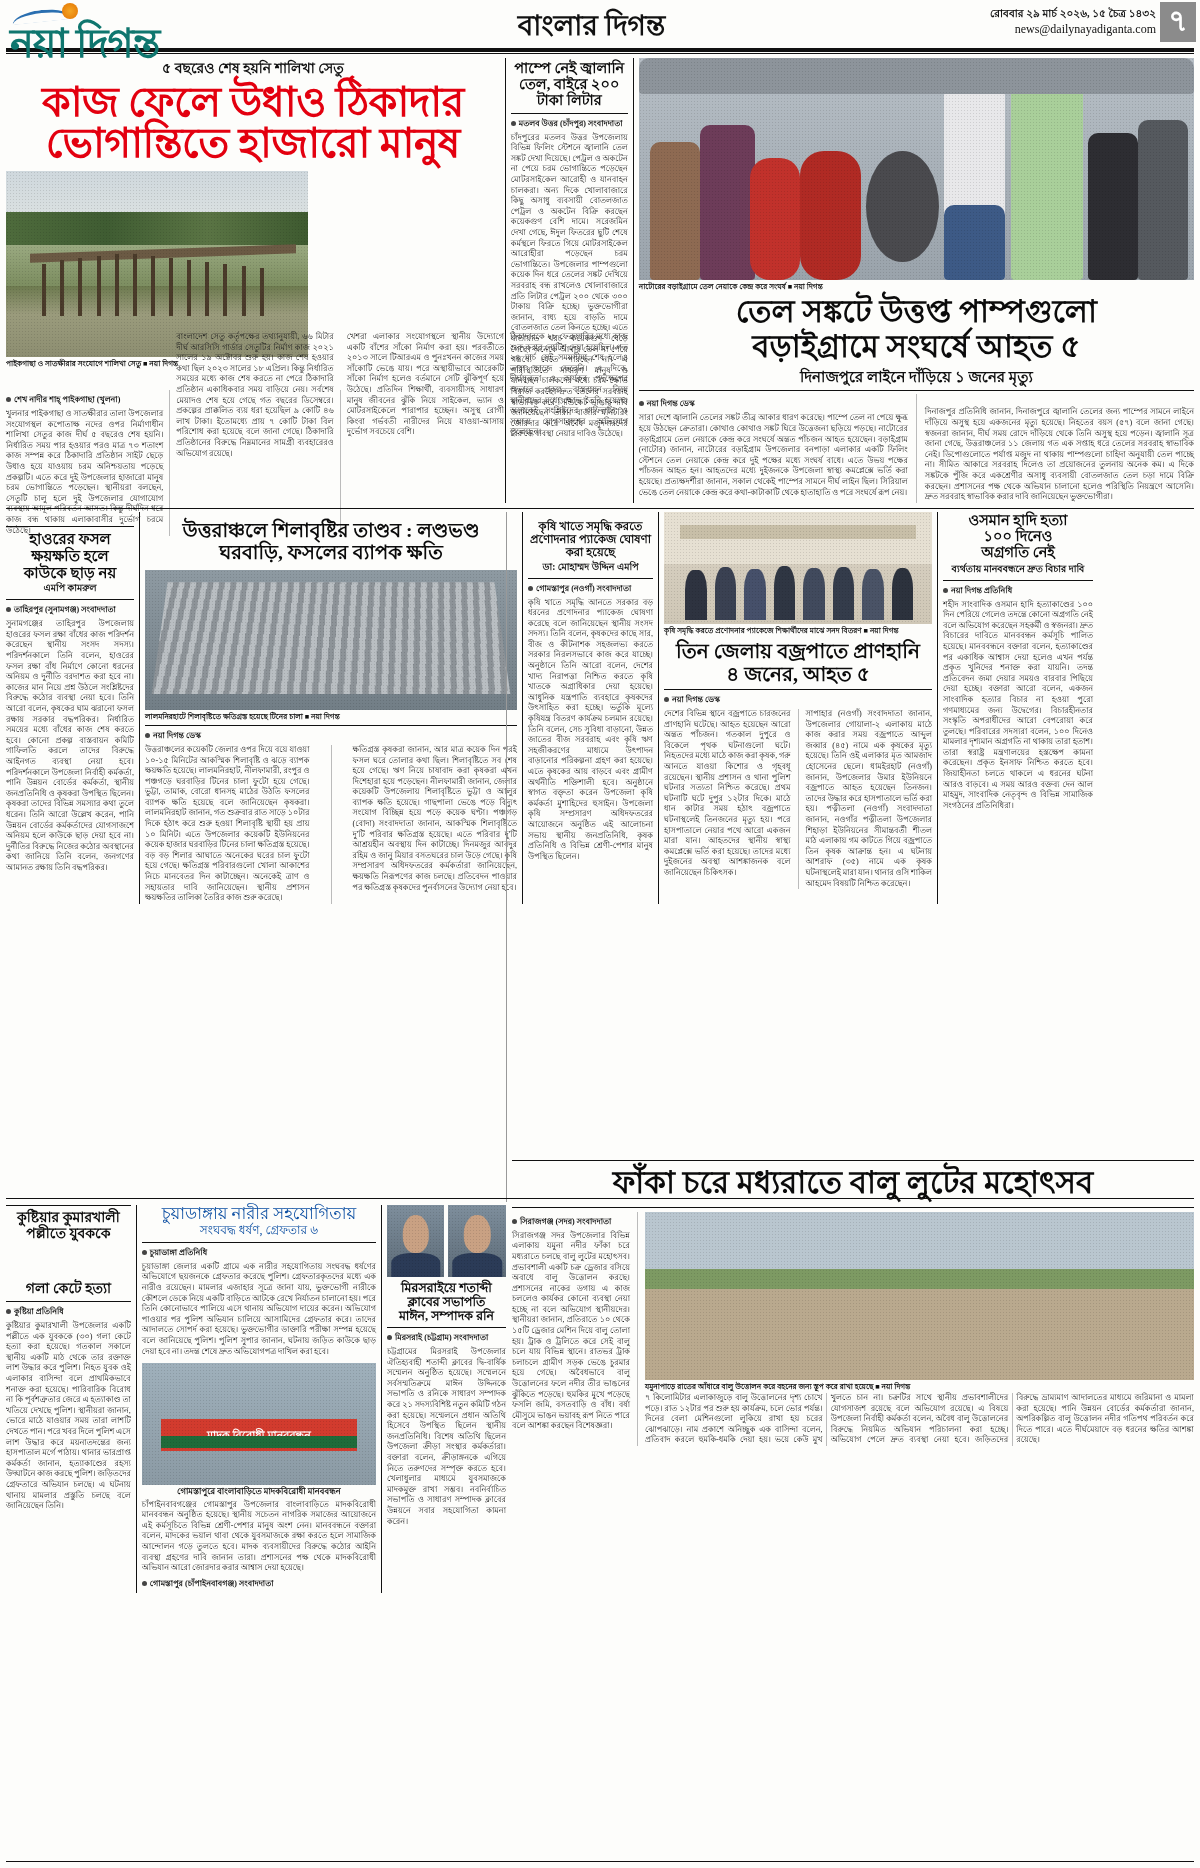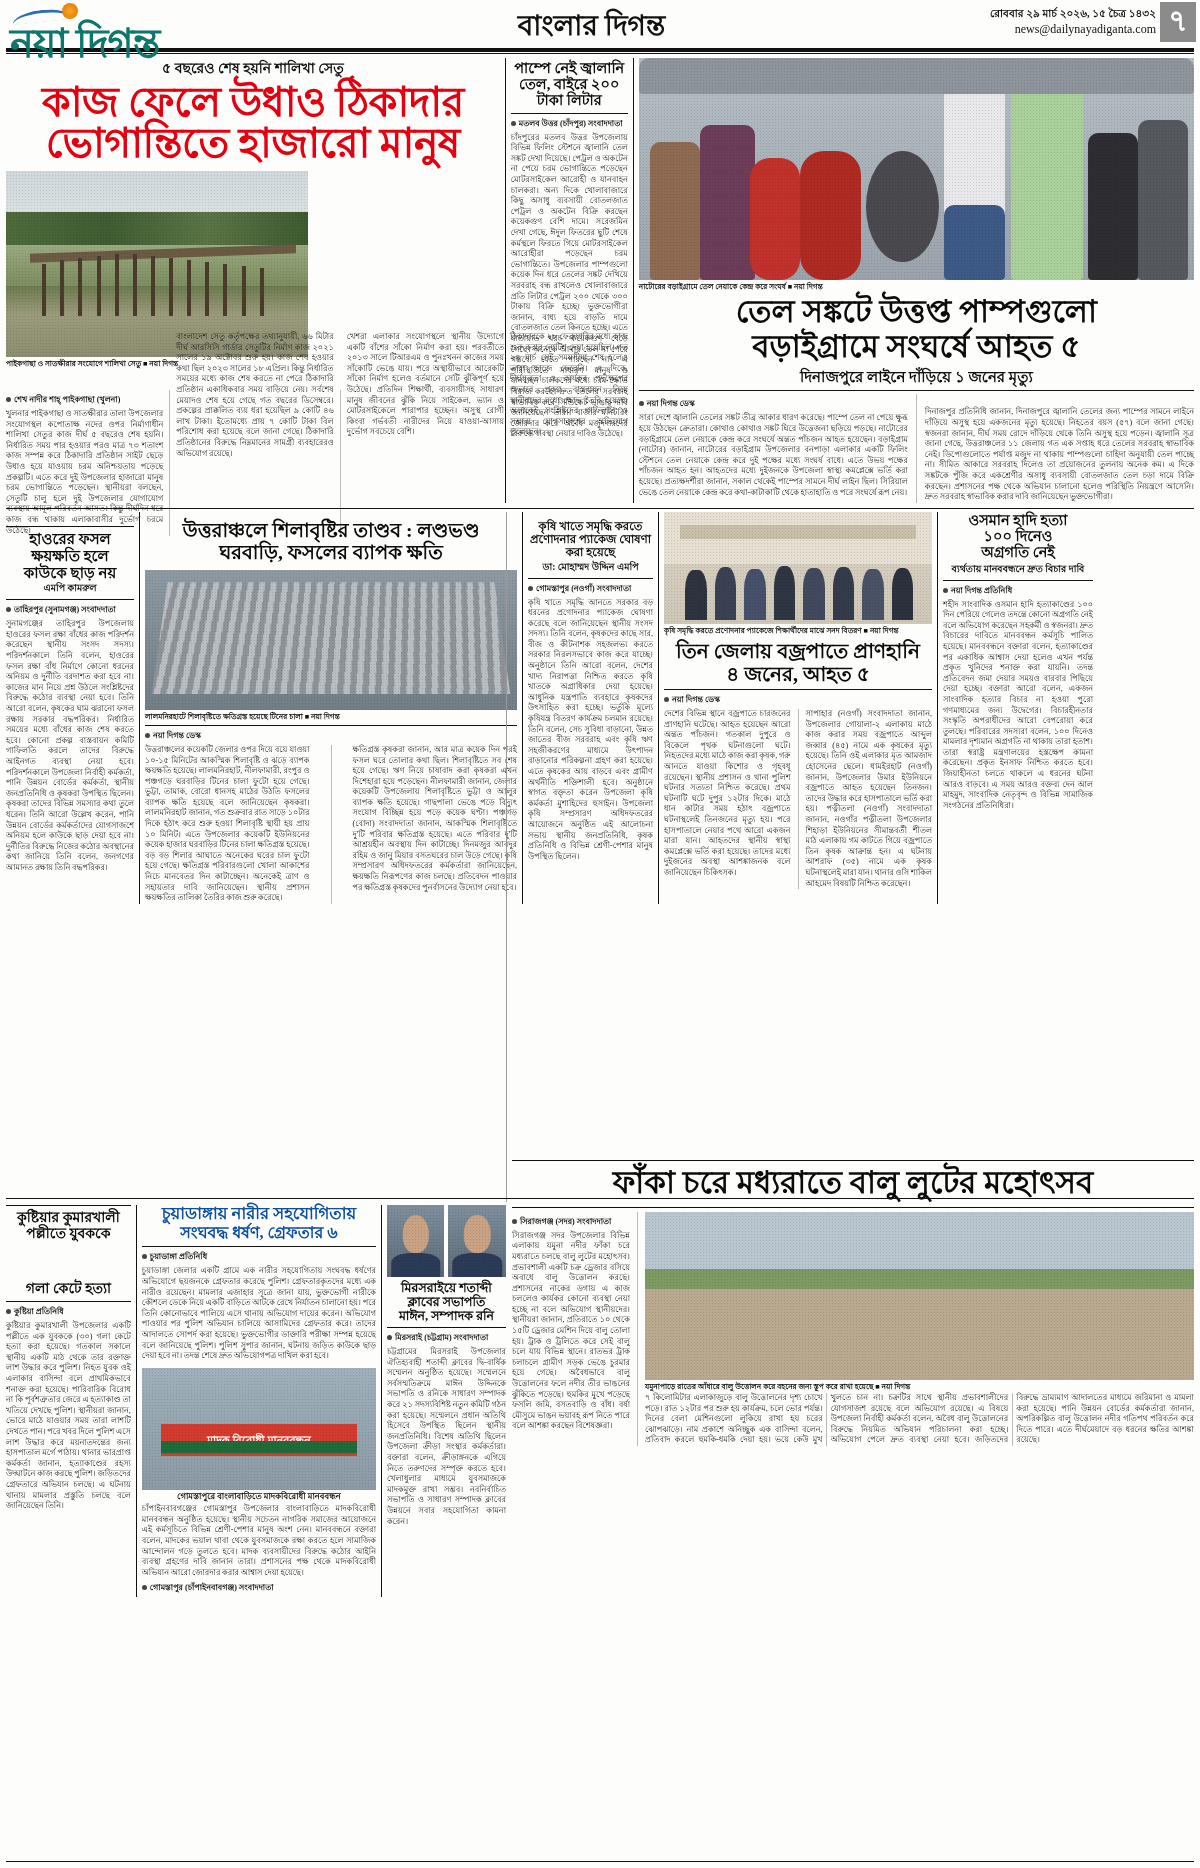--- a/index.html
+++ b/index.html
@@ -34,21 +34,21 @@
     font-family:"Liberation Serif",serif;hyphens:auto;word-spacing:-0.3px;
   }
   .byline{font-size:8px;font-weight:bold;color:#111;margin:3px 0 3px 0;
       display:flex;align-items:center;gap:3px;}
   .byline .dot{width:5px;height:5px;border-radius:50%;background:#444;flex:none;}
   .kicker{font-size:15px;font-weight:bold;text-align:center;color:#111;line-height:1.25;}
   .hl-red{color:#e3000f;font-weight:bold;text-align:center;line-height:1.05;
       font-family:"Liberation Serif",serif;letter-spacing:-0.5px;}
   .hl-black{color:#0b0b0b;font-weight:bold;text-align:center;line-height:1.12;
       font-family:"Liberation Serif",serif;}
-  .hl-blue{color:#0b4ea2;font-weight:bold;text-align:center;line-height:1.15;}
+  .hl-blue{color:#0b4ea2;font-weight:normal;text-align:center;line-height:1.15;}
   .caption{font-size:7.4px;font-weight:bold;color:#111;padding:2px 0 2px 0;
       display:flex;align-items:center;gap:3px;line-height:1.25;}
   .vline{position:absolute;width:1px;background:#999;}
   .hline{height:1px;background:#111;}
 
   
   .photo{position:relative;overflow:hidden;background:#c9c9c4;}
   .photo .sky{position:absolute;inset:0;}
   .ph-bridge .sky{background:linear-gradient(#cfd8dd 0%,#dfe4e2 35%,#9fae86 36%,#7e8f62 60%,#6d7c55 100%);}
   .ph-bridge .water{position:absolute;left:0;right:0;bottom:0;height:38%;
@@ -366,21 +366,21 @@
       </div>
       <div class="body-text">কুষ্টিয়ার কুমারখালী উপজেলার একটি পল্লীতে এক যুবককে (৩০) গলা কেটে হত্যা করা হয়েছে। গতকাল সকালে স্থানীয় একটি মাঠ থেকে তার রক্তাক্ত লাশ উদ্ধার করে পুলিশ।
 নিহত যুবক ওই এলাকার বাসিন্দা বলে প্রাথমিকভাবে শনাক্ত করা হয়েছে। পারিবারিক বিরোধ না কি পূর্বশত্রুতার জেরে এ হত্যাকাণ্ড তা খতিয়ে দেখছে পুলিশ।
 স্থানীয়রা জানান, ভোরে মাঠে যাওয়ার সময় তারা লাশটি দেখতে পান। পরে খবর দিলে পুলিশ এসে লাশ উদ্ধার করে ময়নাতদন্তের জন্য হাসপাতাল মর্গে পাঠায়।
 থানার ভারপ্রাপ্ত কর্মকর্তা জানান, হত্যাকাণ্ডের রহস্য উদ্ঘাটনে কাজ করছে পুলিশ। জড়িতদের গ্রেফতারে অভিযান চলছে। এ ঘটনায় থানায় মামলার প্রস্তুতি চলছে বলে জানিয়েছেন তিনি।</div>
     </div>
     <div style="width:1px;background:#111;"></div>
 
     <div style="width:240px;">
       <div class="hl-blue" style="font-size:16.5px;">চুয়াডাঙ্গায় নারীর সহযোগিতায়</div>
-      <div class="hl-blue" style="font-size:16px;">সংঘবদ্ধ ধর্ষণ, গ্রেফতার ৬</div>
+      <div class="hl-blue" style="font-size:12px;">সংঘবদ্ধ ধর্ষণ, গ্রেফতার ৬</div>
       <div class="hline" style="margin:4px 0 3px;"></div>
       <div class="byline">
         <span class="dot"></span>
           <span>চুয়াডাঙ্গা প্রতিনিধি</span>
       </div>
       <div class="body-text">চুয়াডাঙ্গা জেলার একটি গ্রামে এক নারীর সহযোগিতায় সংঘবদ্ধ ধর্ষণের অভিযোগে ছয়জনকে গ্রেফতার করেছে পুলিশ। গ্রেফতারকৃতদের মধ্যে এক নারীও রয়েছেন।
 মামলার এজাহার সূত্রে জানা যায়, ভুক্তভোগী নারীকে কৌশলে ডেকে নিয়ে একটি বাড়িতে আটকে রেখে নির্যাতন চালানো হয়। পরে তিনি কোনোভাবে পালিয়ে এসে থানায় অভিযোগ দায়ের করেন।
 অভিযোগ পাওয়ার পর পুলিশ অভিযান চালিয়ে আসামিদের গ্রেফতার করে। তাদের আদালতে সোপর্দ করা হয়েছে। ভুক্তভোগীর ডাক্তারি পরীক্ষা সম্পন্ন হয়েছে বলে জানিয়েছে পুলিশ।
 পুলিশ সুপার জানান, ঘটনায় জড়িত কাউকে ছাড় দেয়া হবে না। তদন্ত শেষে দ্রুত অভিযোগপত্র দাখিল করা হবে।</div>
 

